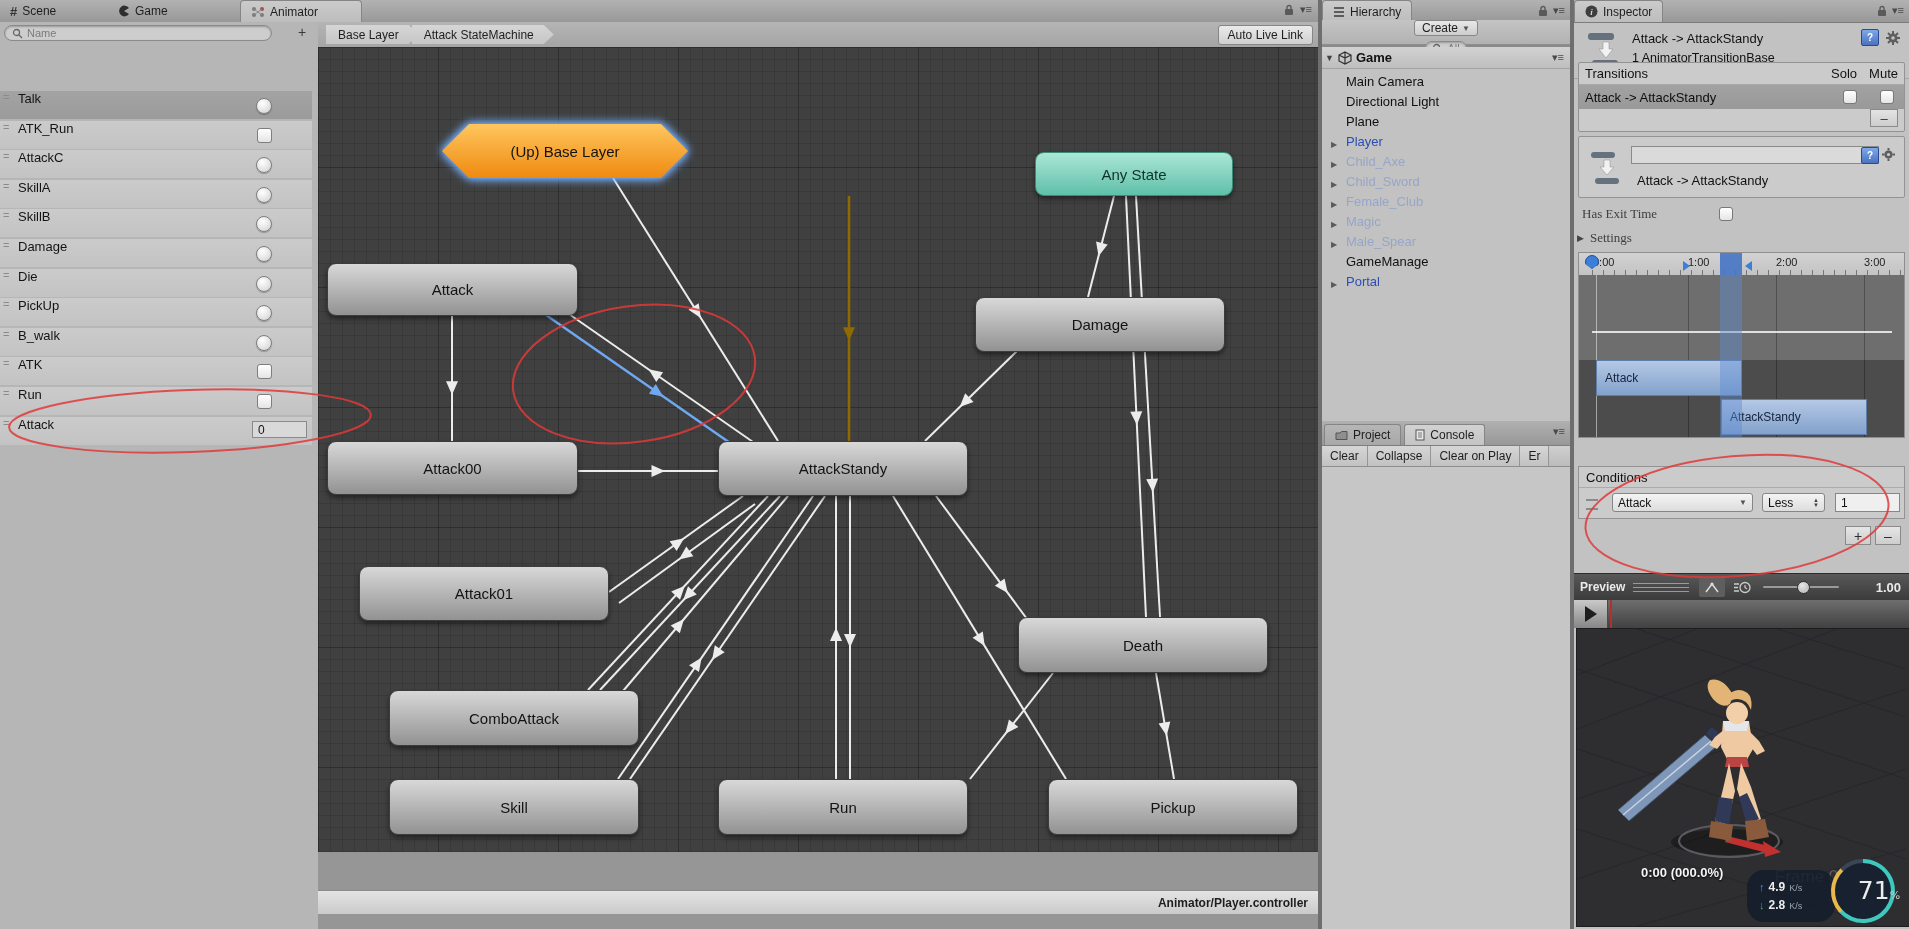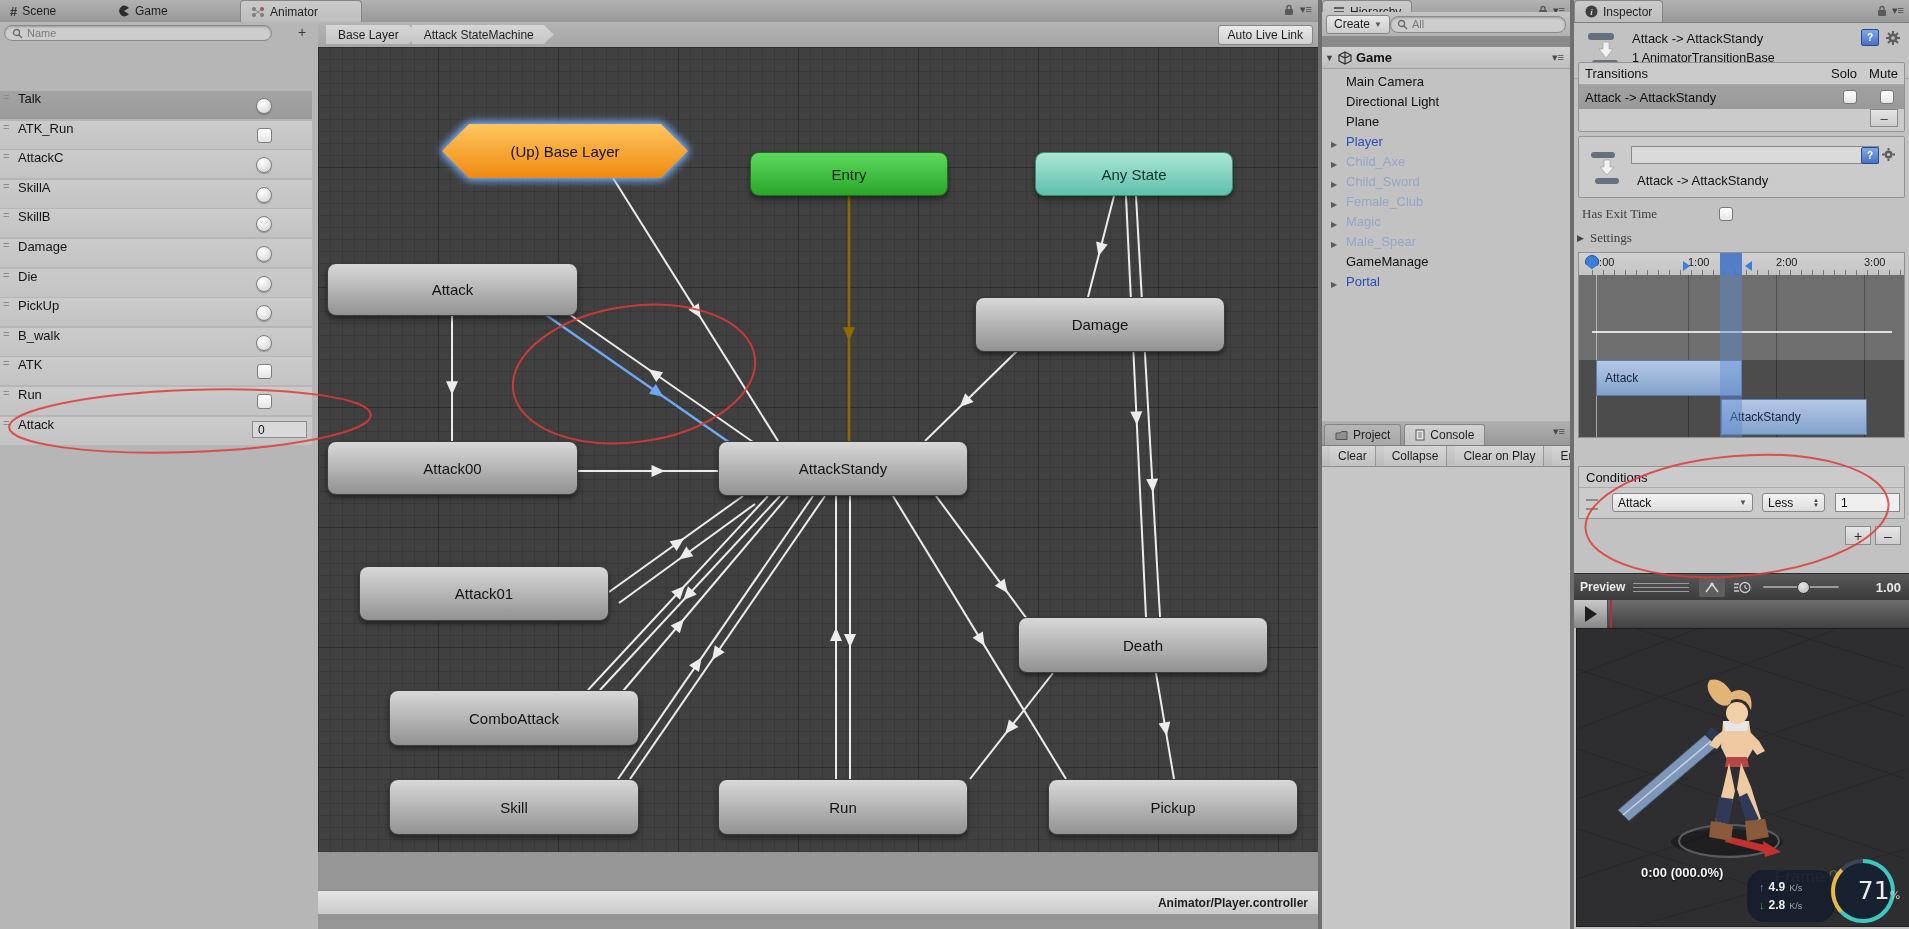--- a/index.html
+++ b/index.html
@@ -85,23 +85,23 @@
   
   .vdiv{position:absolute;top:0;width:4px;height:929px;background:#6E6E6E;}
 
   
   .hier-tabbar{position:absolute;left:1322px;top:0;width:248px;height:22px;
       background:linear-gradient(#B2B2B2,#989898);border-bottom:1px solid #7C7C7C;}
   .paneltab{position:absolute;left:0;top:0;height:22px;padding:0 10px;display:flex;align-items:center;gap:5px;
       background:linear-gradient(#CBCBCB,#BDBDBD);border:1px solid #858585;border-bottom:none;
       border-radius:4px 4px 0 0;font-size:12px;color:#1E1E1E;box-sizing:border-box;}
   .panelmenu{position:absolute;right:5px;top:4px;display:flex;gap:5px;align-items:center;color:#4A4A4A;font-size:11px;}
-  .hier-toolbar{position:absolute;left:1322px;top:12px;width:248px;height:25px;box-sizing:border-box;
+  .hier-toolbar{position:absolute;left:1322px;top:20px;width:248px;height:25px;box-sizing:border-box;
       background:linear-gradient(#C4C4C4,#B2B2B2);border-bottom:1px solid #8E8E8E;
-      display:flex;align-items:center;padding:0 4px;}
+      display:flex;align-items:center;gap:5px;padding:0 4px;flex-direction:column;}
   .create-btn{height:17px;padding:0 7px;background:linear-gradient(#E8E8E8,#CDCDCD);border:1px solid #878787;
       border-radius:3px;font-size:12px;color:#1E1E1E;display:flex;align-items:center;gap:4px;}
   .toolpill{flex:1;height:15px;border-radius:8px;background:#CDCDCD;border:1px solid #8A8A8A;
       box-shadow:inset 0 1px 2px rgba(0,0,0,.25);display:flex;align-items:center;gap:4px;
       padding:0 6px;font-size:11px;color:#7B7B7B;}
   .hier-body{position:absolute;left:1322px;top:47px;width:248px;height:374px;background:#C2C2C2;}
   .scene-row{height:21px;background:linear-gradient(#D2D2D2,#BEBEBE);border-bottom:1px solid #A2A2A2;
       display:flex;align-items:center;gap:4px;padding-left:3px;font-size:13px;font-weight:bold;color:#111;position:relative;}
   .scene-menu{position:absolute;right:6px;color:#4A4A4A;font-size:11px;}
   .h-row{position:relative;height:20px;display:flex;align-items:flex-end;padding-left:24px;font-size:13px;color:#111;}
@@ -114,21 +114,21 @@
   .console-panel{position:absolute;left:1322px;top:421px;width:248px;height:508px;background:#C6C6C6;}
   .console-tabbar{position:relative;height:24px;background:linear-gradient(#B0B0B0,#989898);
       border-bottom:1px solid #7E7E7E;display:flex;align-items:flex-end;padding-left:2px;}
   .ctab{height:20px;padding:0 10px;display:flex;align-items:center;gap:5px;font-size:12px;color:#1E1E1E;
       background:linear-gradient(#B6B6B6,#A8A8A8);border:1px solid #858585;border-bottom:none;
       border-radius:3px 3px 0 0;margin-right:3px;}
   .ctab.active{background:linear-gradient(#D2D2D2,#C4C4C4);}
   .console-toolbar{height:20px;background:linear-gradient(#CFCFCF,#BCBCBC);border-bottom:1px solid #8E8E8E;
       display:flex;overflow:hidden;}
   .c-btn{height:20px;padding:0 8px;font-size:12px;color:#1E1E1E;display:flex;align-items:center;
-      background:linear-gradient(#D6D6D6,#C2C2C2);border-right:1px solid #969696;white-space:nowrap;margin-left:8px;}
+      background:linear-gradient(#D6D6D6,#C2C2C2);border-right:1px solid #969696;white-space:nowrap;}
 
   
   .insp{position:absolute;left:1574px;top:0;width:335px;height:929px;background:#C2C2C2;}
   .insp-tabbar{position:relative;height:22px;background:linear-gradient(#B2B2B2,#989898);border-bottom:1px solid #7C7C7C;}
   .insp-header{position:relative;height:55px;background:#C2C2C2;border-bottom:1px solid #A6A6A6;}
   .insp-title{position:absolute;left:58px;top:8px;font-size:13px;color:#111;}
   .insp-sub{position:absolute;left:58px;top:28px;font-size:12.5px;color:#111;}
   .hdr-icons{position:absolute;right:8px;top:6px;display:flex;gap:6px;align-items:center;}
   .bookicon{width:16px;height:15px;background:linear-gradient(#7FA8E8,#4A72C0);border:1px solid #2A4A90;border-radius:2px;
       color:#FFF;font-size:10px;font-weight:bold;display:flex;align-items:center;justify-content:center;}
@@ -408,21 +408,20 @@
           <polygon points="666.715719537962,599.032073001406 664.793741962557,584.3843427267307 654.5552543608698,590.6432061722851" fill="#ECECEC"></polygon>
           <line x1="735" y1="626" x2="652" y2="732" stroke="#ECECEC" stroke-width="2"></line>
           <polygon points="687.3349147725219,686.873482338707 700.3818692328415,679.9433323179395 690.9336904263931,672.5452300449657" fill="#ECECEC"></polygon>
           <line x1="838" y1="626" x2="856" y2="732" stroke="#ECECEC" stroke-width="2"></line>
           <polygon points="848.6741469965598,688.8588656464073 852.3293679390486,674.5449088258216 840.4987291633597,676.5538852216933" fill="#ECECEC"></polygon>
         </svg>
       <div id="graph-nodes" style="position:absolute;left:0;top:0;width:1000px;height:843px;">
           <div class="up-wrap" style="left: 124px; top: 77px; width: 246px; height: 54px; position: absolute;">
             <div class="gnode up">(Up) Base Layer</div>
           </div>
-          <div class="gnode entry" style="position: absolute; left: 432px; top: 105px; width: 198px; height: 44px;">Entry</div>
           <div class="gnode any" style="position: absolute; left: 717px; top: 105px; width: 198px; height: 44px;">Any State</div>
           <div class="gnode state" style="position: absolute; left: 9px; top: 216px; width: 251px; height: 53px;">Attack</div>
           <div class="gnode state" style="position: absolute; left: 657px; top: 250px; width: 250px; height: 55px;">Damage</div>
           <div class="gnode state" style="position: absolute; left: 9px; top: 394px; width: 251px; height: 54px;">Attack00</div>
           <div class="gnode state" style="position: absolute; left: 400px; top: 394px; width: 250px; height: 55px;">AttackStandy</div>
           <div class="gnode state" style="position: absolute; left: 41px; top: 519px; width: 250px; height: 55px;">Attack01</div>
           <div class="gnode state" style="position: absolute; left: 700px; top: 570px; width: 250px; height: 56px;">Death</div>
           <div class="gnode state" style="position: absolute; left: 71px; top: 643px; width: 250px; height: 56px;">ComboAttack</div>
           <div class="gnode state" style="position: absolute; left: 71px; top: 732px; width: 250px; height: 56px;">Skill</div>
           <div class="gnode state" style="position: absolute; left: 400px; top: 732px; width: 250px; height: 56px;">Run</div>

